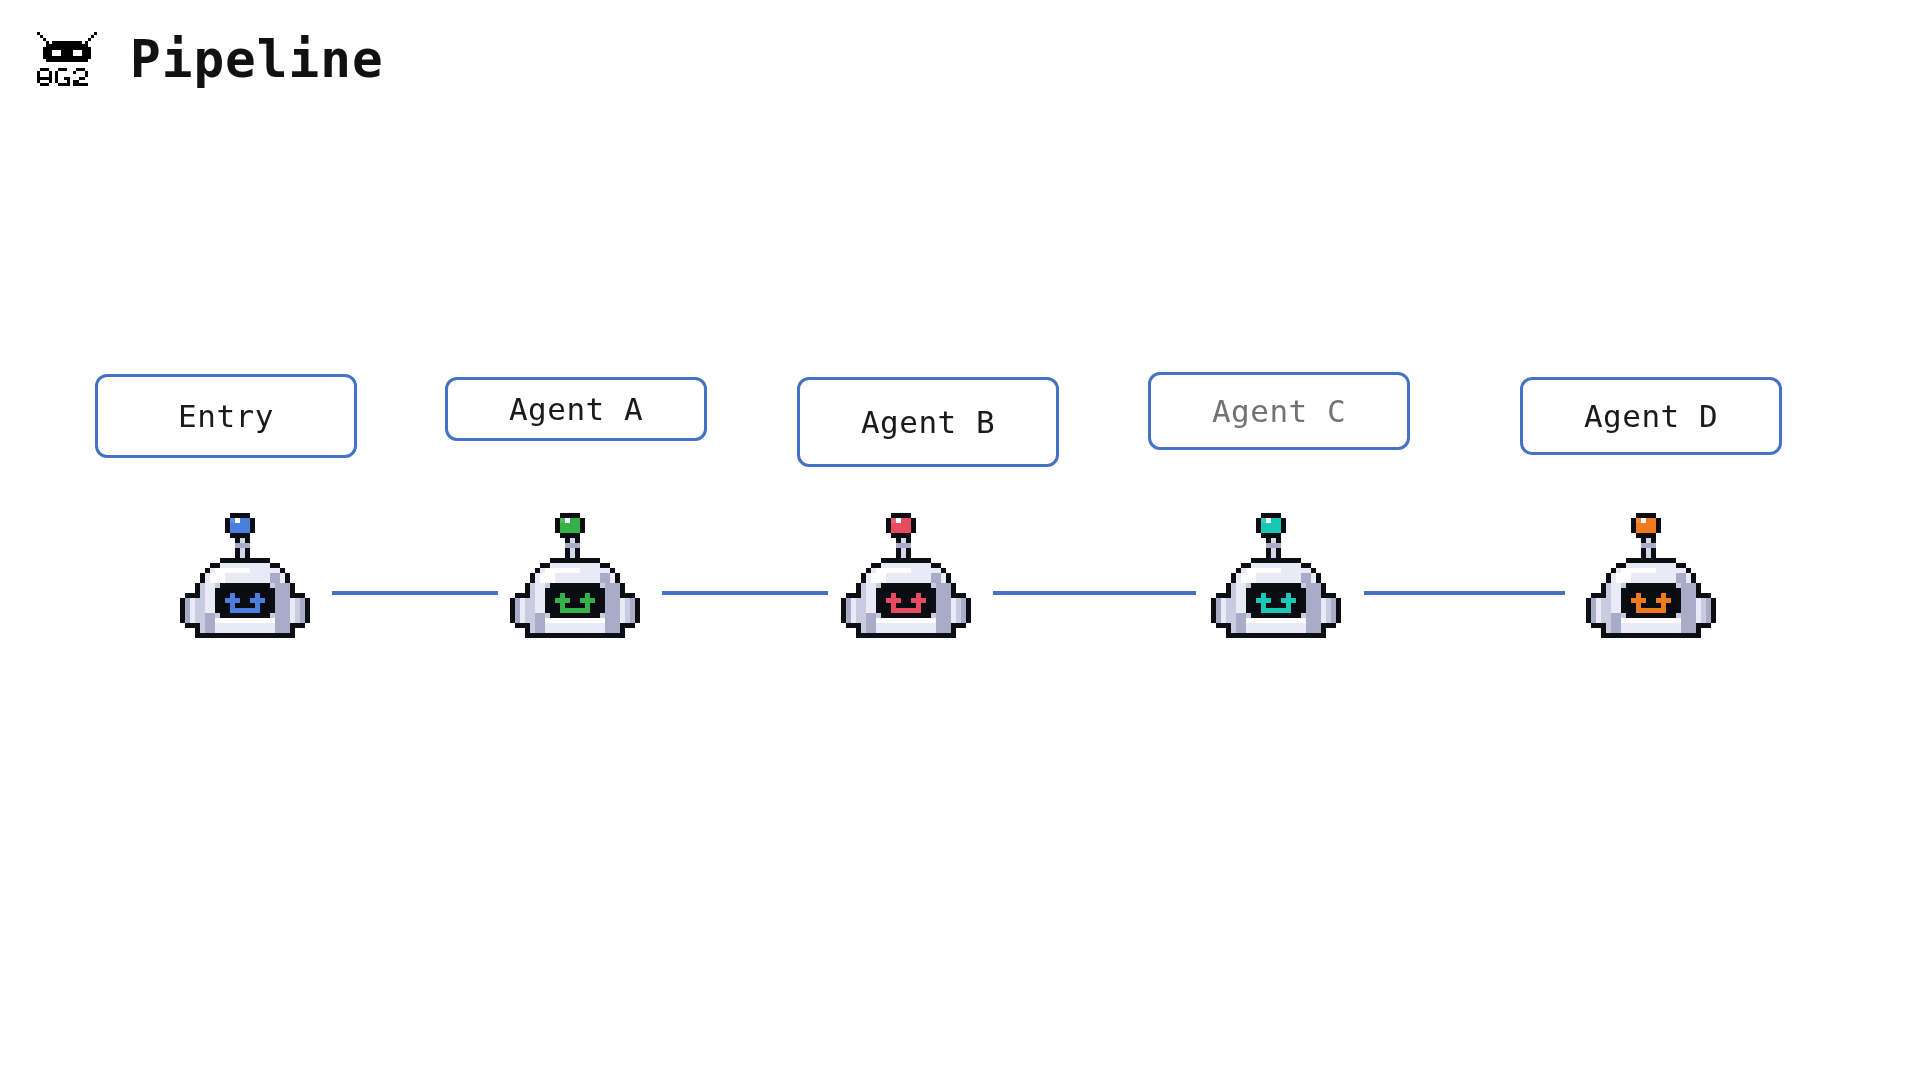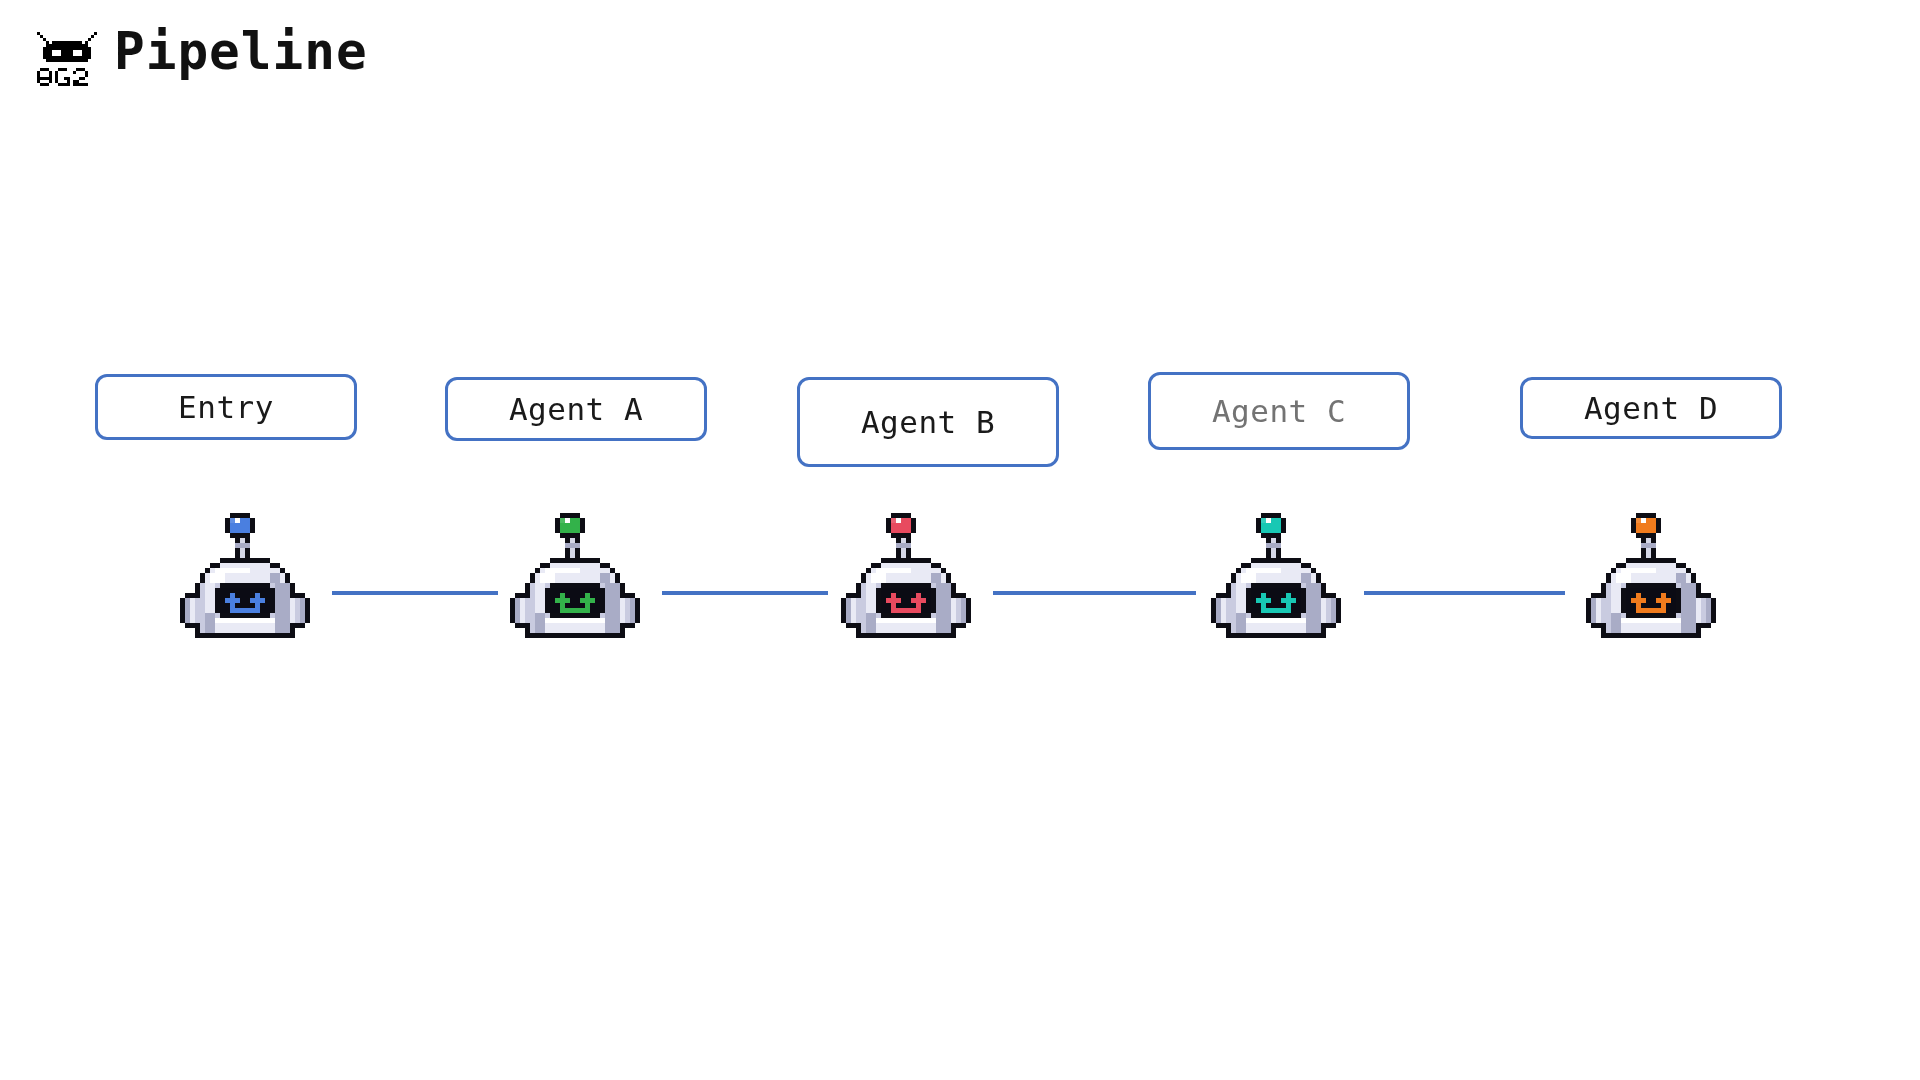--- a/index.html
+++ b/index.html
@@ -20,22 +20,22 @@
     height: 1080px;
     background: #ffffff;
   }
 
   
   .header {
     position: absolute;
     left: 34px;
     top: 26px;
     display: flex;
-    align-items: flex-start;
-    gap: 14px;
+    align-items: center;
+    gap: 30px;
   }
   .logo {
     width: 66px;
     height: 66px;
     position: relative;
     flex: none;
   }
   .logo svg { display: block; }
   .page-title {
     font-family: "DejaVu Sans Mono", monospace;
@@ -151,21 +151,21 @@
       </svg>
     </div>
     <div class="page-title">Pipeline</div>
   </div>
 
   <div class="graph" id="graph">
       <div class="edge" style="left: 332px; top: 591px; width: 166px; background: rgb(68, 114, 196);"></div>
       <div class="edge" style="left: 662px; top: 591px; width: 166px; background: rgb(68, 114, 196);"></div>
       <div class="edge" style="left: 993px; top: 591px; width: 203px; background: rgb(68, 114, 196);"></div>
       <div class="edge" style="left: 1364px; top: 591px; width: 201px; background: rgb(68, 114, 196);"></div>
-      <div class="node-box" style="left: 226px; top: 374px; min-width: 262px; height: 66px; border-color: rgb(68, 114, 196); background: rgb(255, 255, 255); text-align: center;">
+      <div class="node-box" style="left: 226px; top: 374px; min-width: 262px; height: 84px; border-color: rgb(68, 114, 196); background: rgb(255, 255, 255); text-align: center;">
         <span class="node-label" style="color: rgb(26, 26, 26);">Entry</span>
       </div>
       <div class="avatar" style="left: 245px; top: 508px;">
         <svg width="160" height="160" viewBox="0 0 32 32" shape-rendering="crispEdges">
           <rect x="13" y="1" width="4" height="1" fill="#0d0d14"></rect>
           <rect x="12" y="2" width="1" height="3" fill="#0d0d14"></rect>
           <rect x="17" y="2" width="1" height="3" fill="#0d0d14"></rect>
           <rect x="13" y="5" width="4" height="1" fill="#0d0d14"></rect>
           <rect x="13" y="2" width="4" height="3" fill="#4a7fe0"></rect>
           <rect x="13" y="2" width="2" height="1" fill="#ffffff22"></rect>
@@ -451,21 +451,21 @@
           <rect x="28" y="18" width="1" height="5" fill="#0d0d14"></rect>
           <rect x="27" y="17" width="1" height="1" fill="#0d0d14"></rect>
           <rect x="27" y="23" width="1" height="1" fill="#0d0d14"></rect>
           <rect x="25" y="17" width="2" height="1" fill="#0d0d14"></rect>
           <rect x="25" y="23" width="2" height="1" fill="#0d0d14"></rect>
           <rect x="25" y="18" width="3" height="5" fill="#c9cbe0"></rect>
           <rect x="25" y="18" width="1" height="5" fill="#e9eaf5"></rect>
           <rect x="27" y="18" width="1" height="5" fill="#a9acc6"></rect>
         </svg>
       </div>
-      <div class="node-box" style="left: 1651px; top: 377px; min-width: 262px; height: 62px; border-color: rgb(68, 114, 196); background: rgb(255, 255, 255);">
+      <div class="node-box" style="left: 1651px; top: 377px; min-width: 262px; height: 78px; border-color: rgb(68, 114, 196); background: rgb(255, 255, 255);">
         <span class="node-label" style="color: rgb(26, 26, 26);">Agent D</span>
       </div>
       <div class="avatar" style="left: 1651px; top: 508px;">
         <svg width="160" height="160" viewBox="0 0 32 32" shape-rendering="crispEdges">
           <rect x="13" y="1" width="4" height="1" fill="#0d0d14"></rect>
           <rect x="12" y="2" width="1" height="3" fill="#0d0d14"></rect>
           <rect x="17" y="2" width="1" height="3" fill="#0d0d14"></rect>
           <rect x="13" y="5" width="4" height="1" fill="#0d0d14"></rect>
           <rect x="13" y="2" width="4" height="3" fill="#f07b1d"></rect>
           <rect x="13" y="2" width="2" height="1" fill="#ffffff22"></rect>

